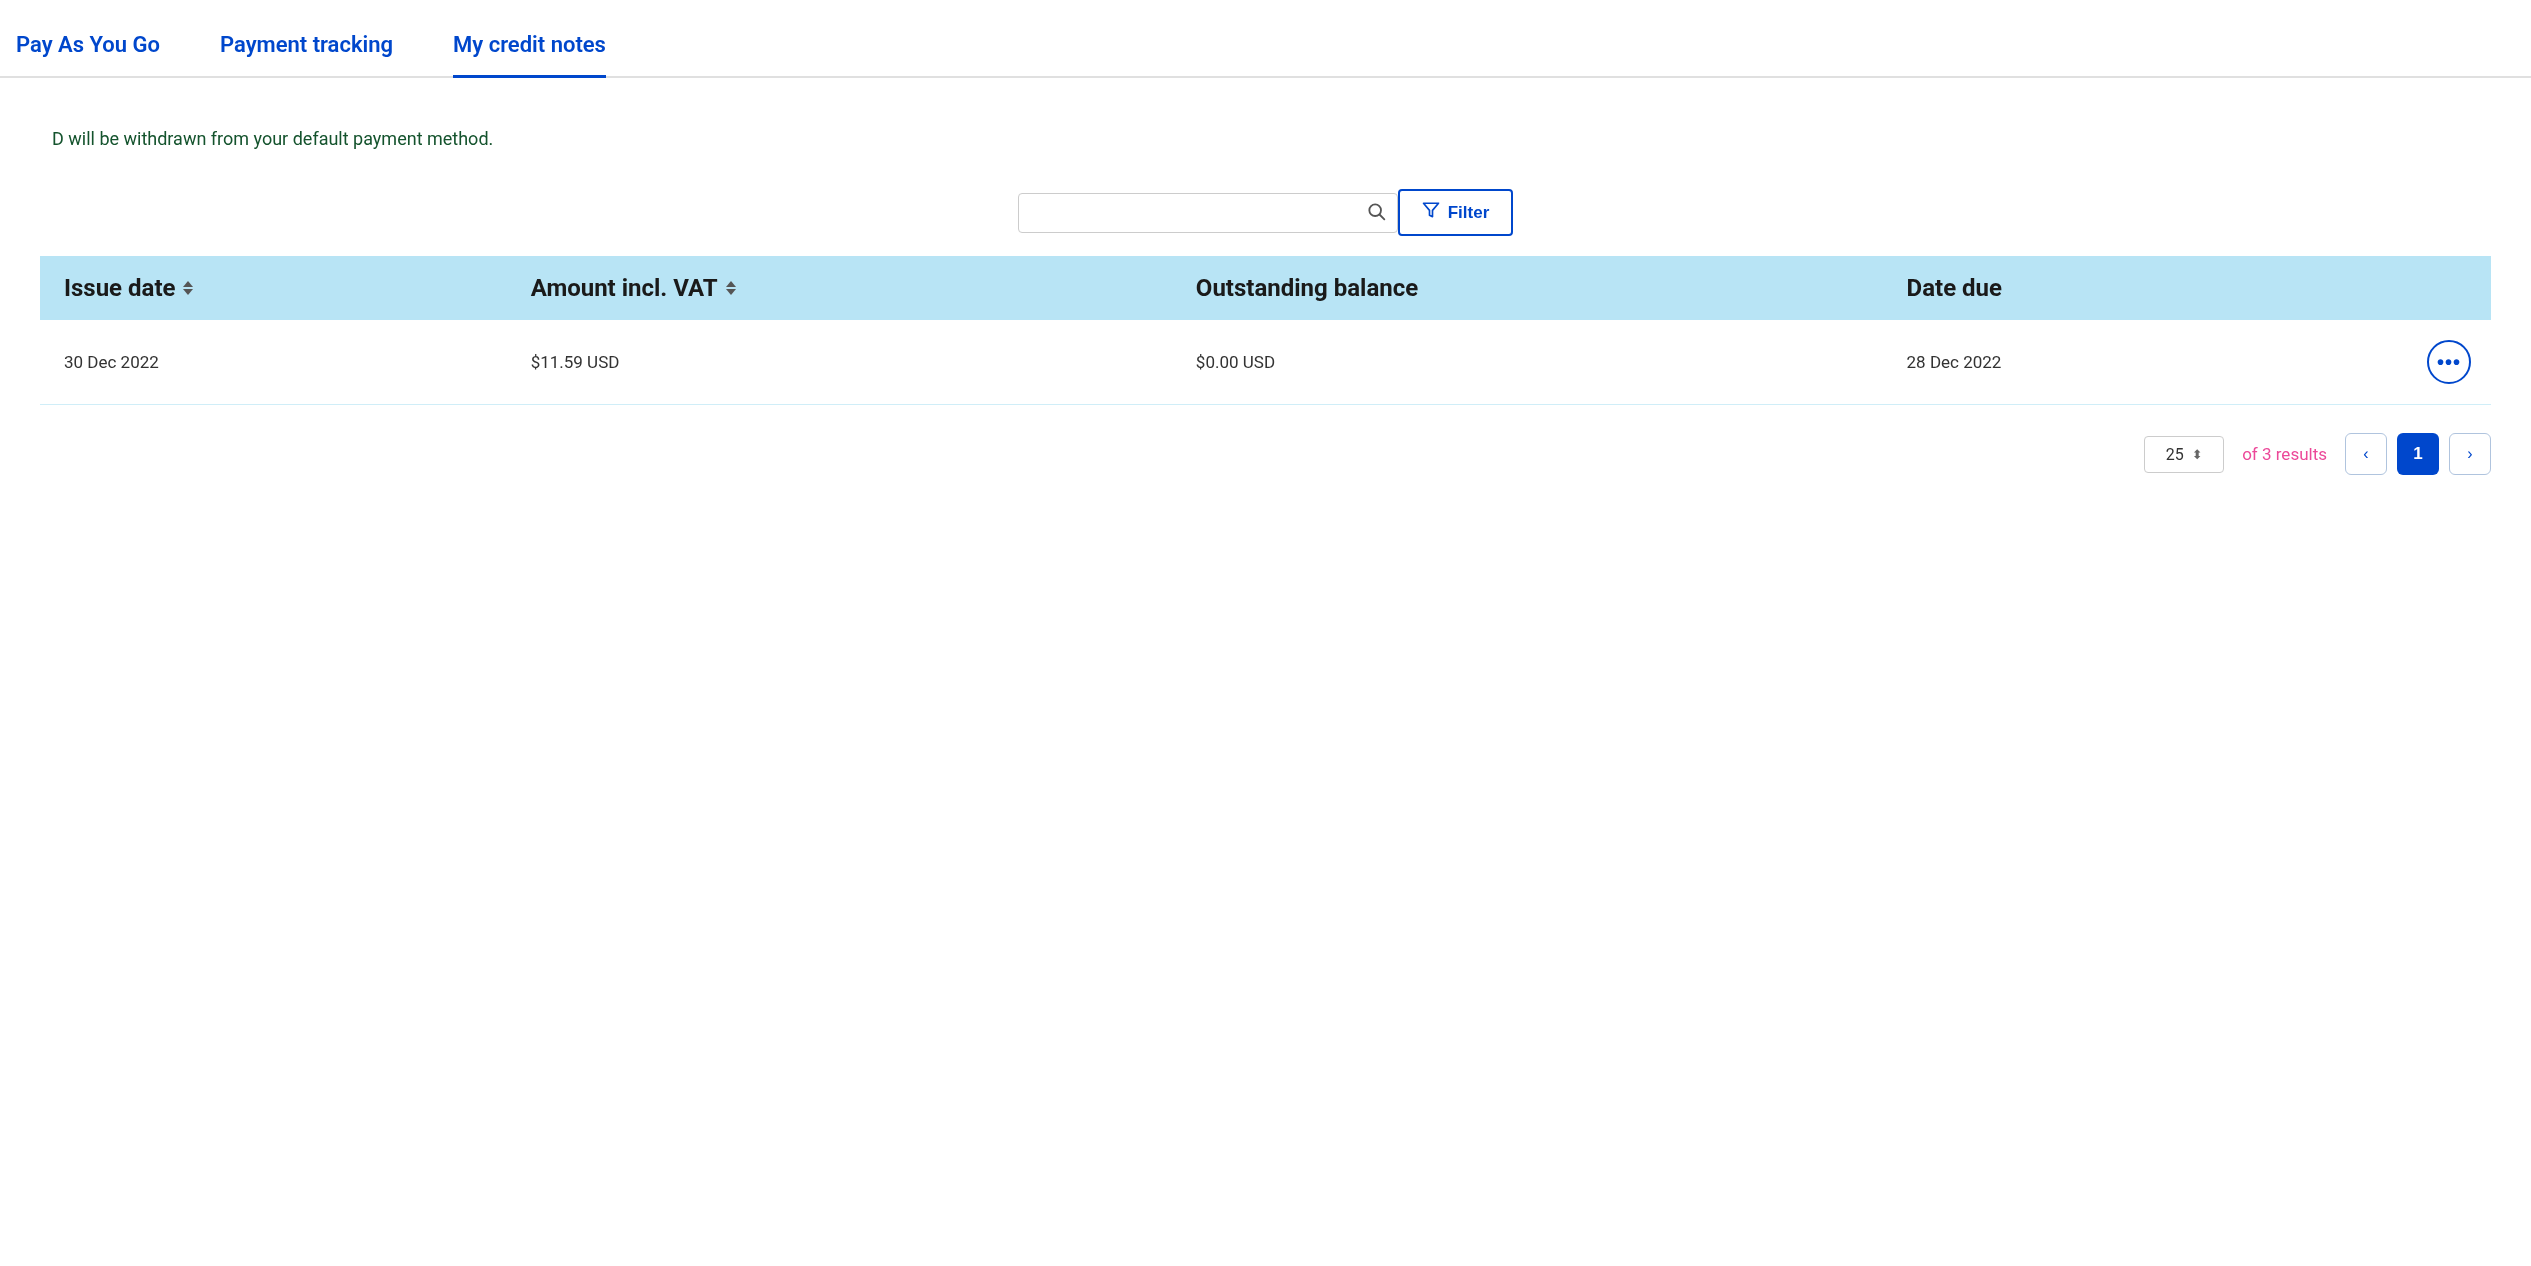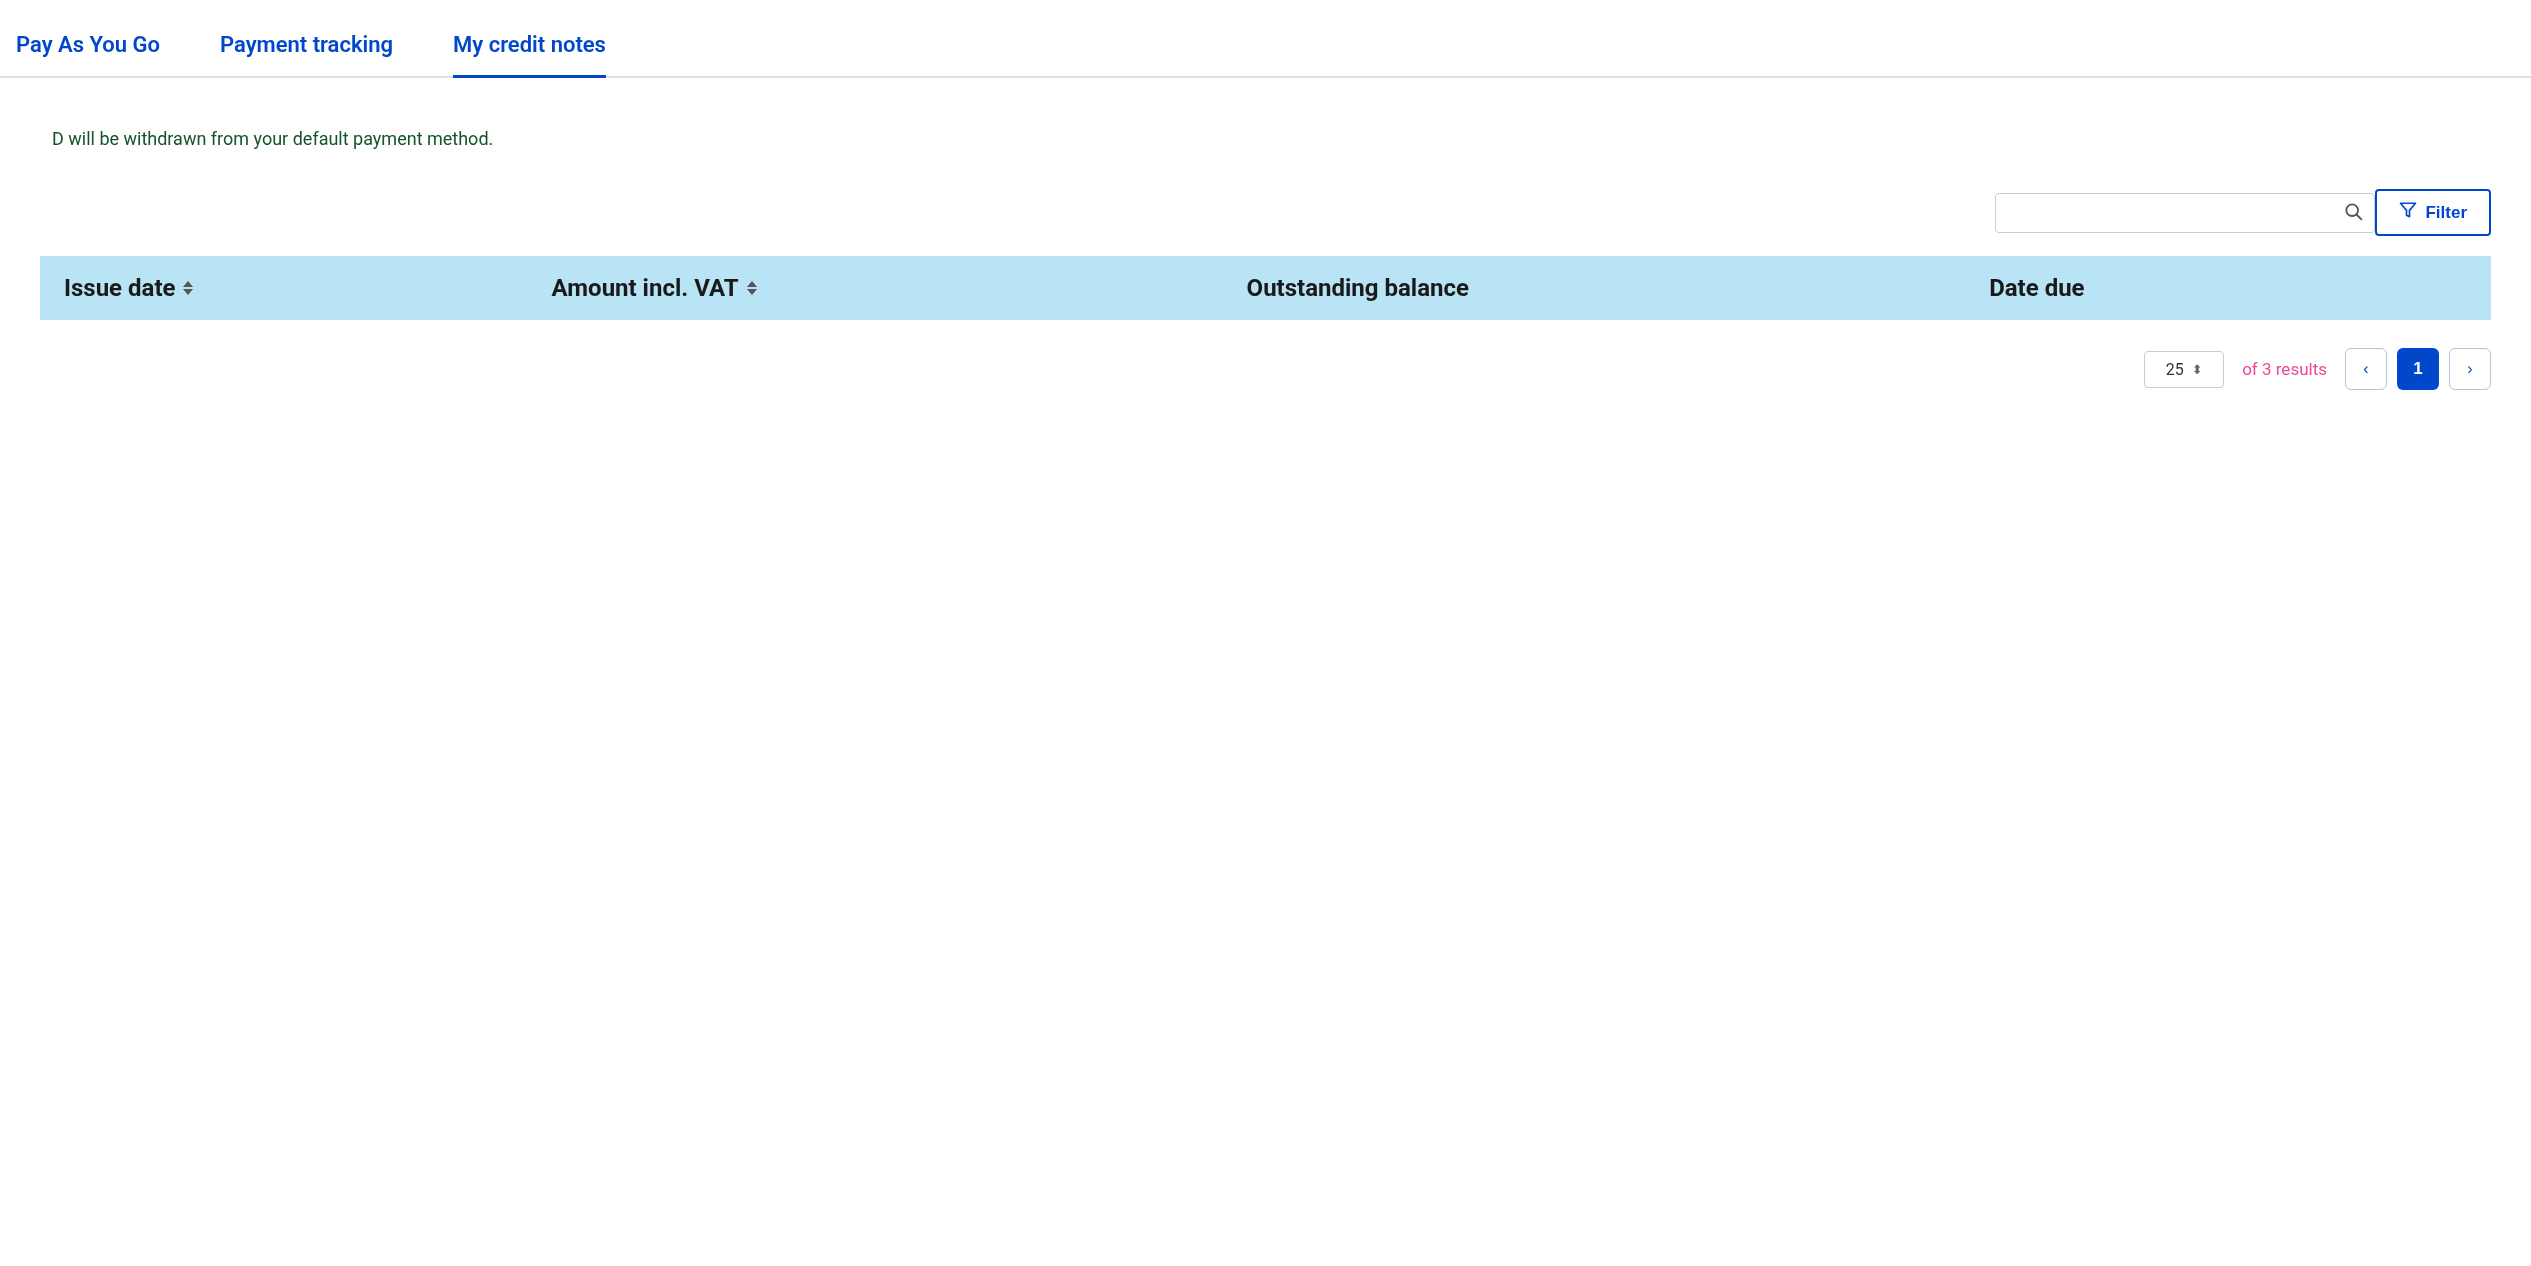--- a/index.html
+++ b/index.html
@@ -42,21 +42,21 @@
     
     .info-message {
       color: #14532d;
       font-size: 18px;
       padding: 50px 40px 30px 52px;
     }
 
     
     .toolbar {
       display: flex;
-      justify-content: flex-end;
+      justify-content: center;
       align-items: center;
       gap: 0;
       padding: 10px 40px 20px 40px;
     }
 
     .search-box {
       position: relative;
       width: 380px;
     }
 
@@ -290,20 +290,27 @@
               <span class="down"></span>
             </span>
           </div>
         </th>
         <th>Outstanding balance</th>
         <th>Date due</th>
         <th></th>
       </tr>
     </thead>
     <tbody id="table-body">
+        <tr>
+          <td>30 Dec 2022</td>
+          <td>$11.59 USD</td>
+          <td>$0.00 USD</td>
+          <td>28 Dec 2022</td>
+          <td class="actions-td"><button class="more-btn">•••</button></td>
+        </tr>
       </tbody>
   </table>
 </div>
 
 <div class="pagination">
   <div class="page-size-select">
     <span>25</span>
     <span class="updown-icon">⬍</span>
   </div>
   <span class="results-text">of 3 results</span>

